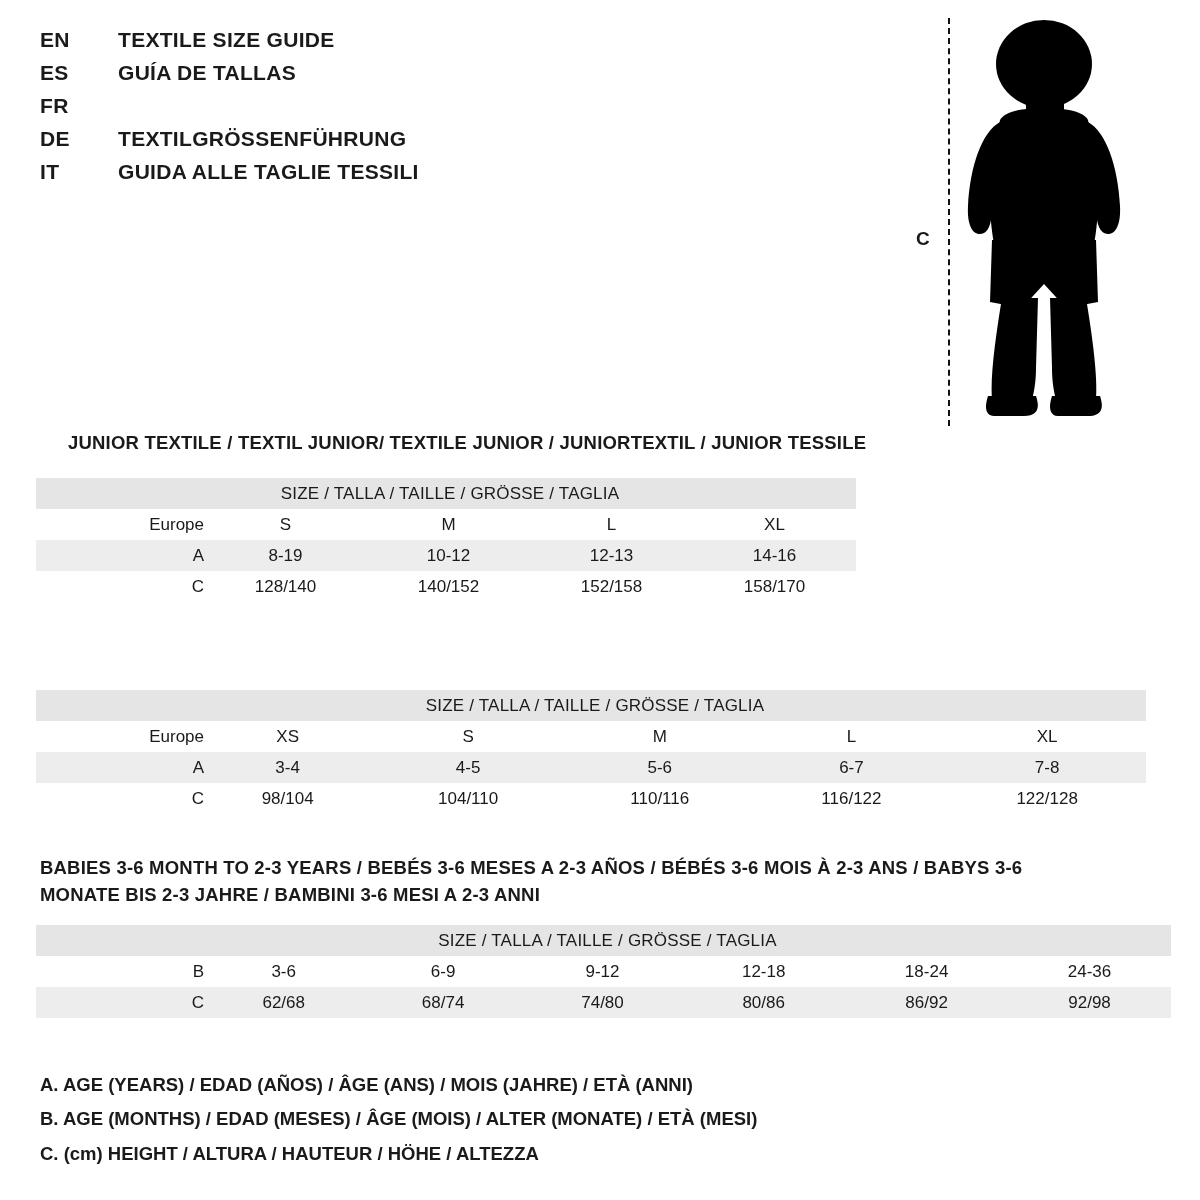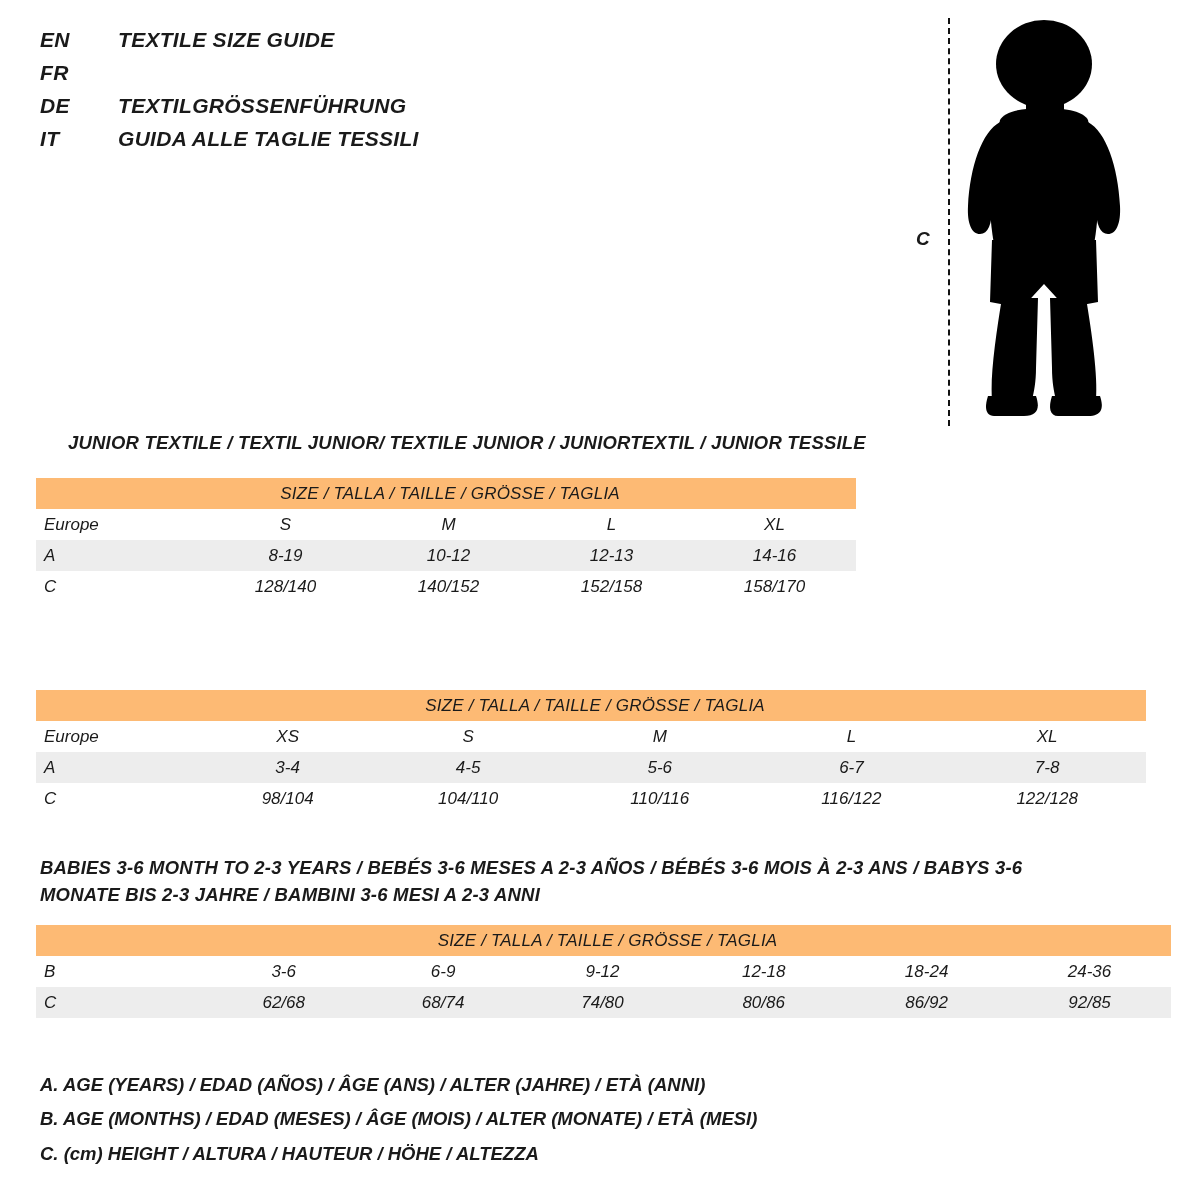--- a/index.html
+++ b/index.html
@@ -15,21 +15,20 @@
     position: relative;
     overflow: hidden;
   }
 
   .page {
     position: relative;
     width: 1200px;
     height: 1200px;
     box-sizing: border-box;
     padding: 16px;
-    font-style: italic;
   }
 
   
   .lang-block {
     position: absolute;
     left: 40px;
     top: 28px;
     width: 560px;
   }
   .lang-row {
@@ -101,26 +100,26 @@
     font-size: 17px;
   }
   .tbl td, .tbl th {
     padding: 0;
     height: 31px;
     font-weight: normal;
     text-align: center;
     vertical-align: middle;
   }
   .tbl .rowhead {
-    text-align: left;
+    text-align: right;
     padding-left: 8px;
     width: 160px;
   }
   .band {
-    background: #fdba74;
+    background: #e5e5e5;
     font-weight: bold;
     text-align: left;
     padding-left: 8px !important;
     letter-spacing: 0.2px;
     height: 30px;
   }
   .row-white { background: #ffffff; }
   .row-grey  { background: #ededed; }
 
   
@@ -136,20 +135,24 @@
 </style>
 </head>
 <body>
 
 <div class="page">
 
   <div class="lang-block">
     <div class="lang-row">
       <span class="lang-code">EN</span>
       <span class="lang-text">TEXTILE SIZE GUIDE</span>
+    </div>
+    <div class="lang-row">
+      <span class="lang-code">ES</span>
+      <span class="lang-text">GUÍA DE TALLAS</span>
     </div>
     <div class="lang-row">
       <span class="lang-code">FR</span>
     </div>
     <div class="lang-row">
       <span class="lang-code">DE</span>
       <span class="lang-text">TEXTILGRÖSSENFÜHRUNG</span>
     </div>
     <div class="lang-row">
       <span class="lang-code">IT</span>
@@ -276,24 +279,24 @@
       <td>18-24</td>
       <td>24-36</td>
     </tr>
     <tr class="row-grey">
       <td class="rowhead">C</td>
       <td>62/68</td>
       <td>68/74</td>
       <td>74/80</td>
       <td>80/86</td>
       <td>86/92</td>
-      <td>92/85</td>
+      <td>92/98</td>
     </tr>
   </tbody>
     </table>
 
   <div class="footnotes">
-    <div>A. AGE (YEARS) / EDAD (AÑOS) / ÂGE (ANS) / ALTER (JAHRE) / ETÀ (ANNI)</div>
+    <div>A. AGE (YEARS) / EDAD (AÑOS) / ÂGE (ANS) / MOIS (JAHRE) / ETÀ (ANNI)</div>
     <div>B. AGE (MONTHS) / EDAD (MESES) / ÂGE (MOIS) / ALTER (MONATE) / ETÀ (MESI)</div>
     <div>C. (cm) HEIGHT / ALTURA / HAUTEUR / HÖHE / ALTEZZA</div>
   </div>
 
 </div>
 
 </body></html>

